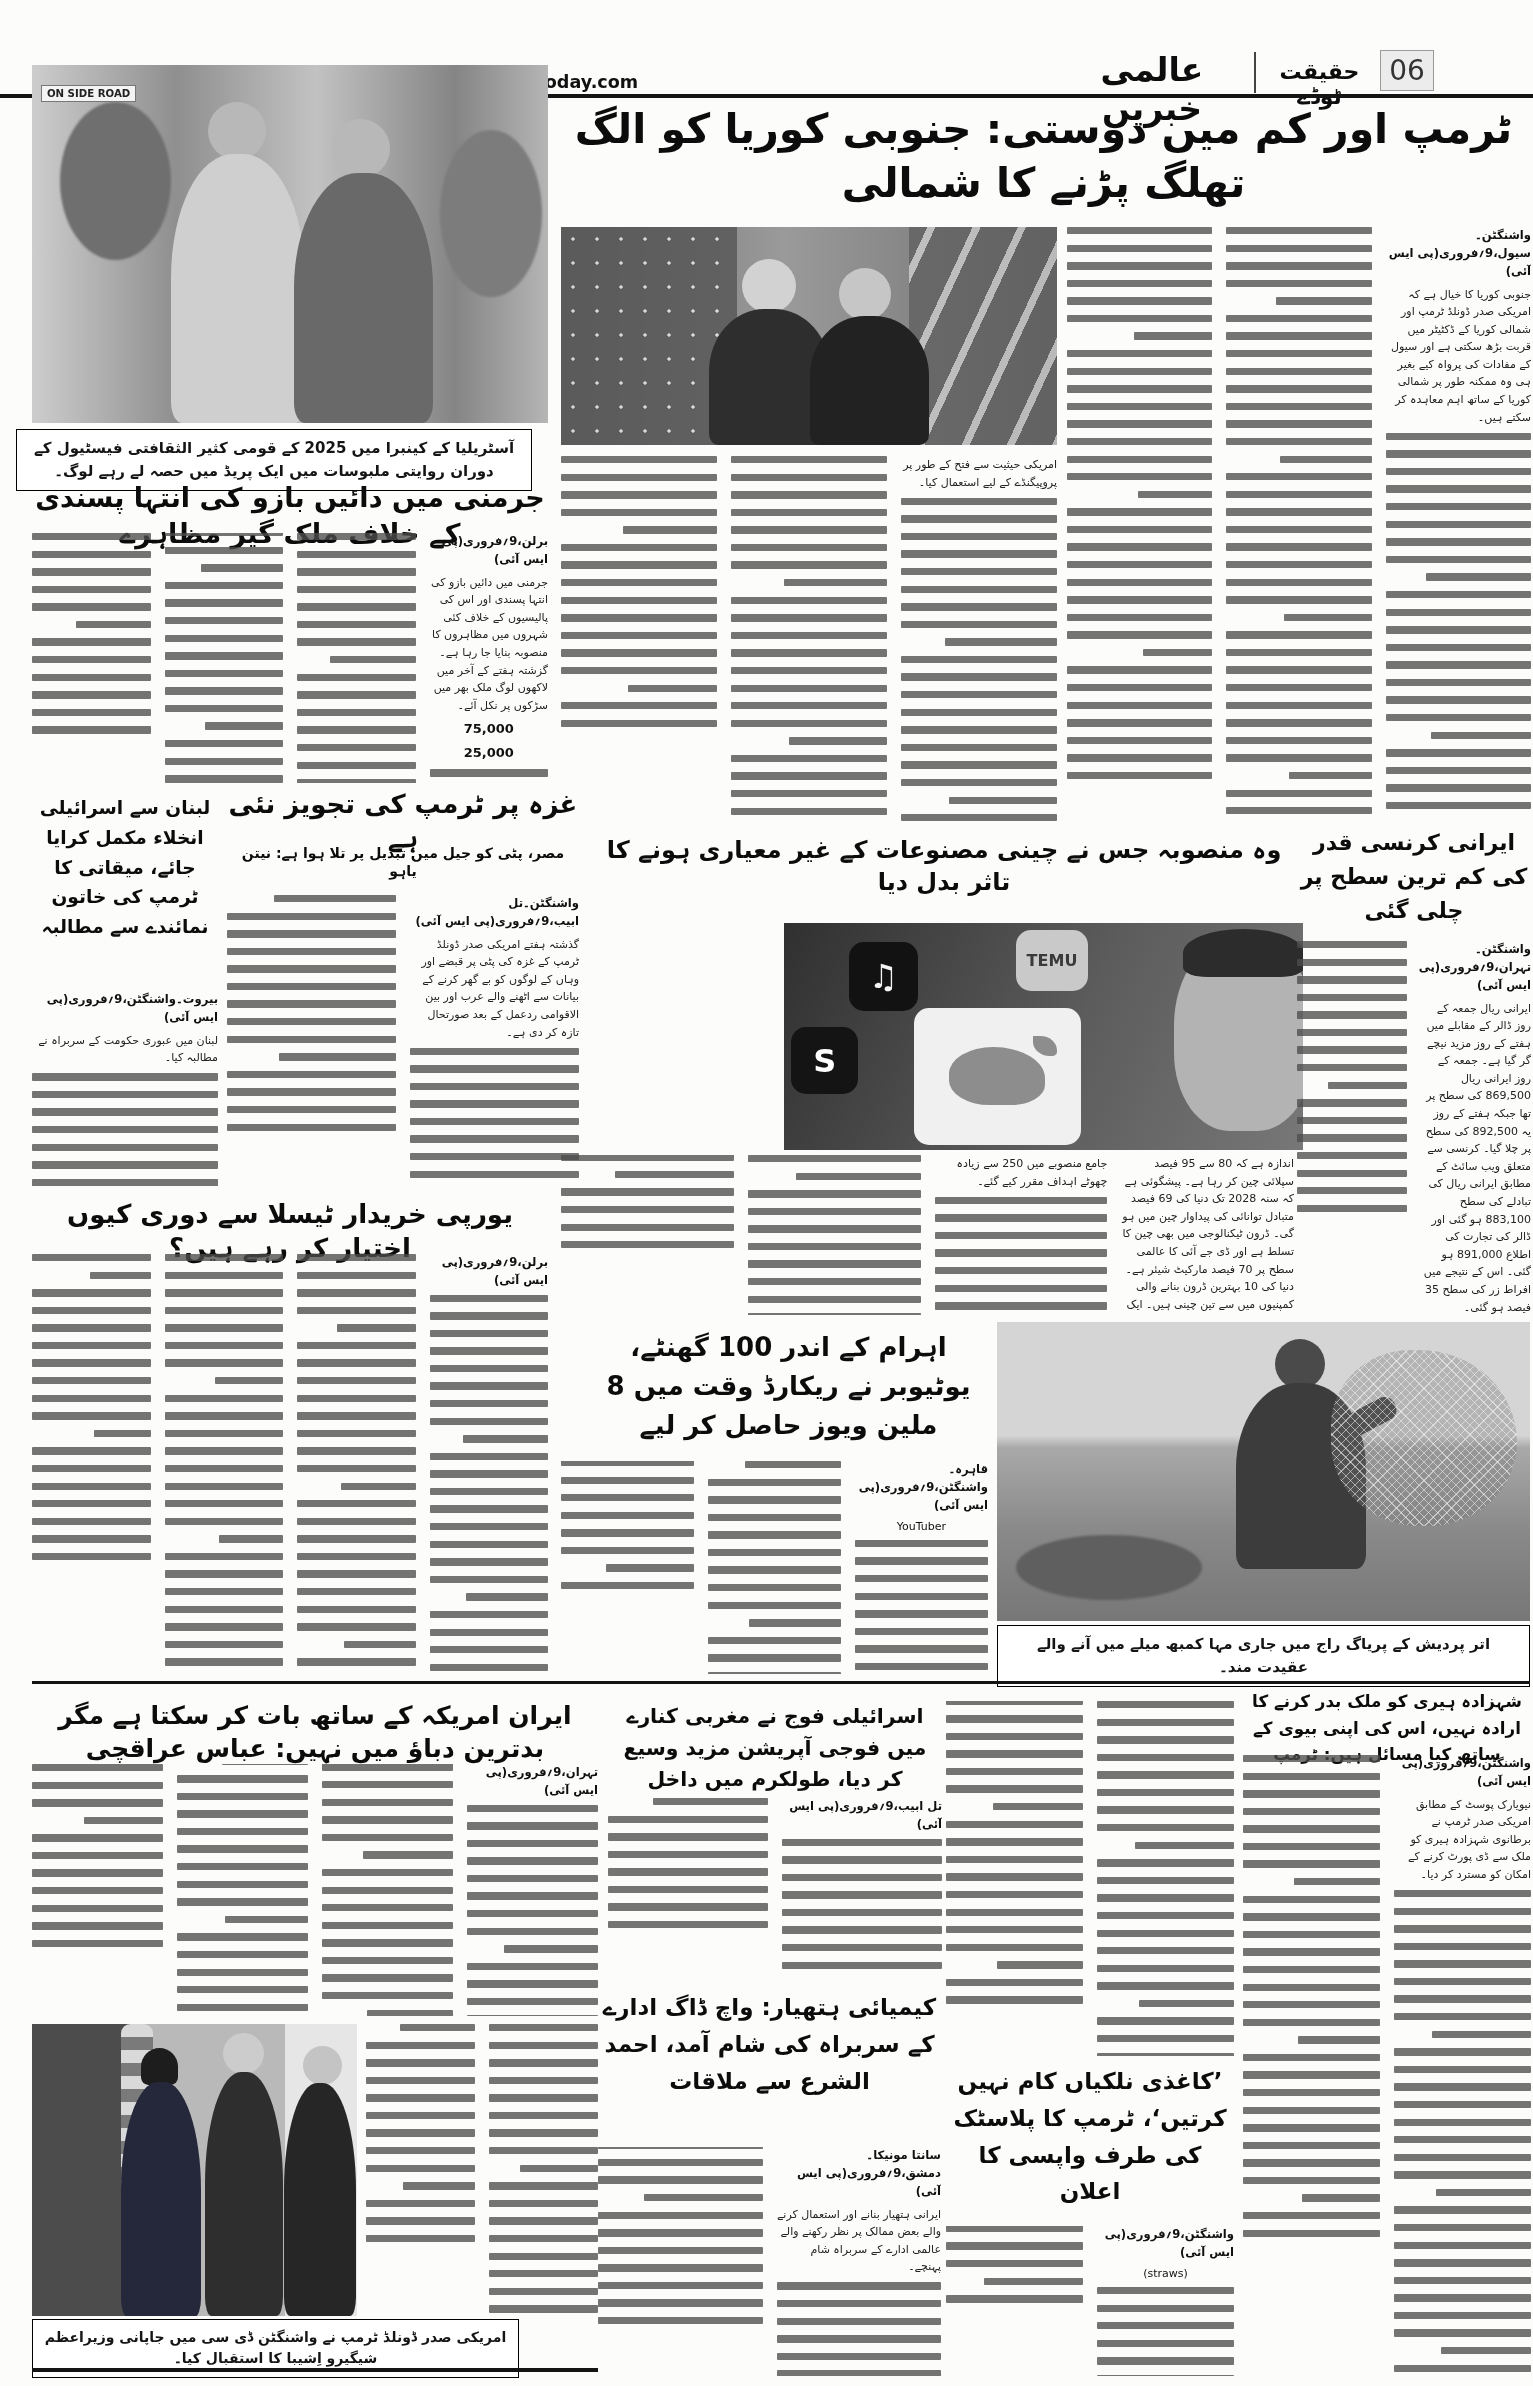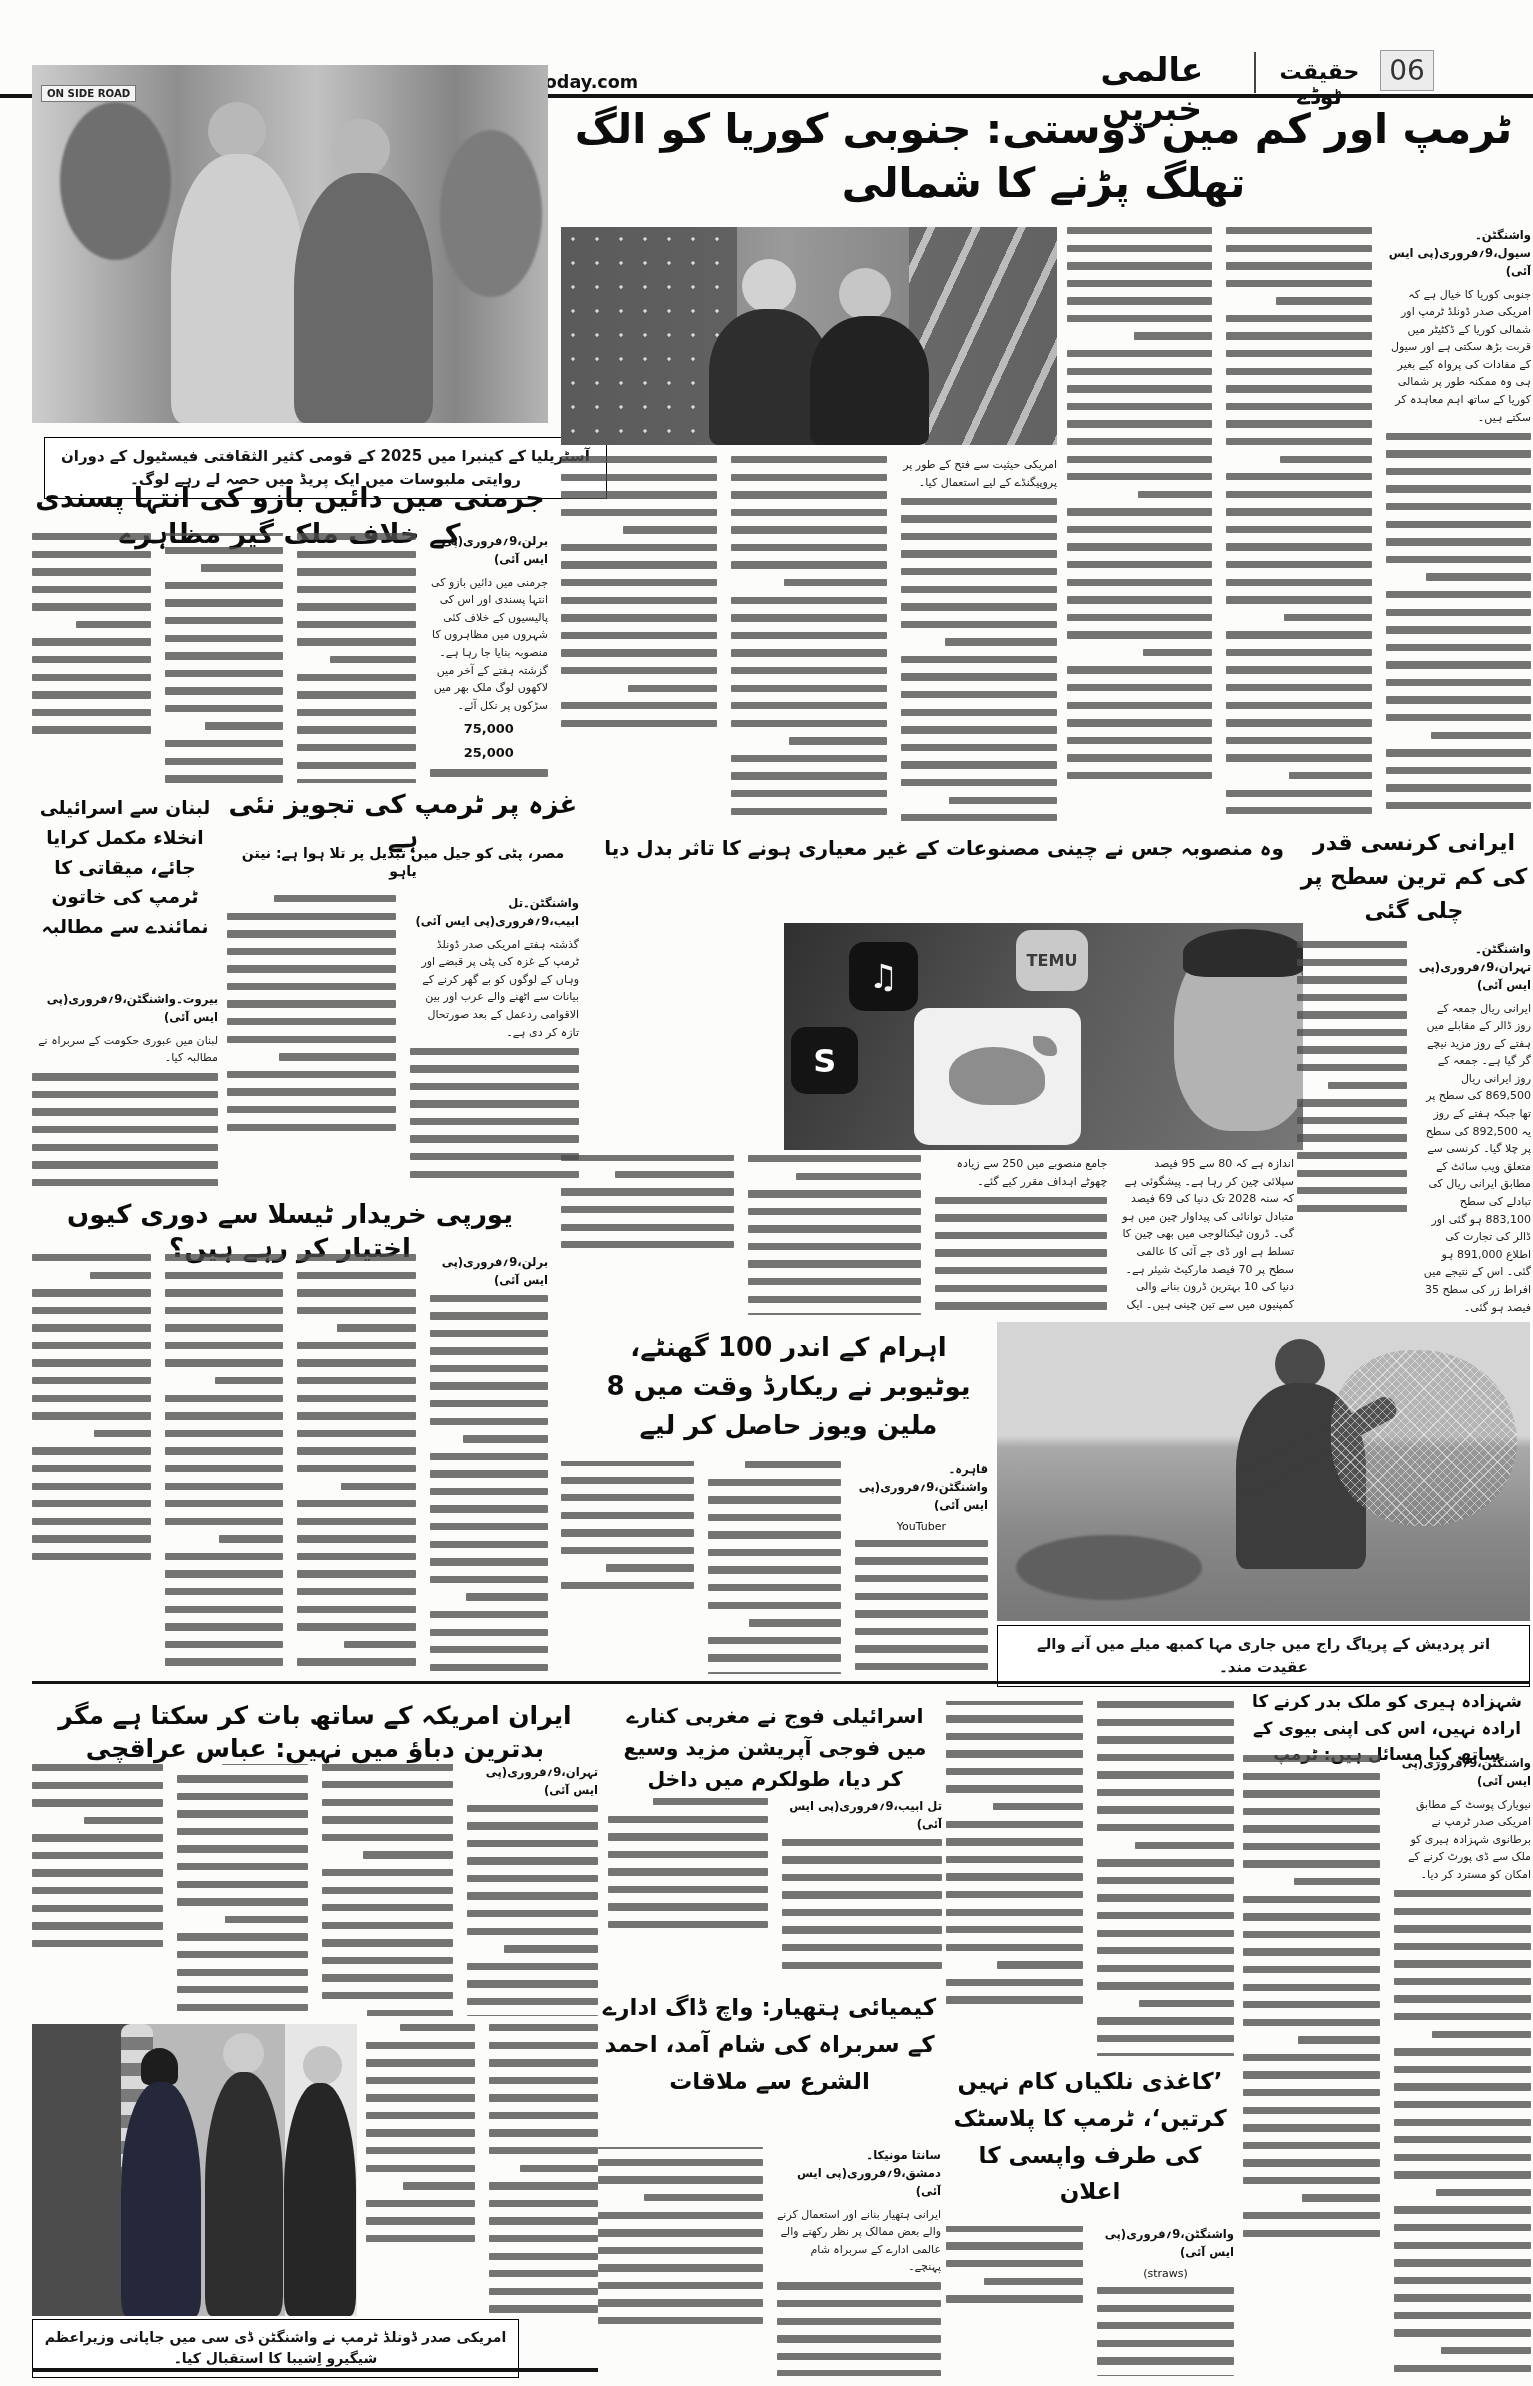--- a/index.html
+++ b/index.html
@@ -61,21 +61,21 @@
 
   <div class="photo p-parade" style="left:32px;top:65px;width:516px;height:358px;">
     <div class="blob" style="left:28px;top:37px;width:111px;height:158px;"></div>
     <div class="blob" style="left:408px;top:65px;width:102px;height:167px;background:#7c7c7c;"></div>
     <div class="head" style="left:176px;top:37px;width:58px;height:58px;"></div>
     <div class="person" style="left:139px;top:89px;width:134px;height:269px;background:#cfcfcf;"></div>
     <div class="head" style="left:299px;top:54px;width:59px;height:59px;"></div>
     <div class="person" style="left:262px;top:108px;width:139px;height:250px;background:#696969;"></div>
     <div class="sign" style="left:9.3px;top:20.4px;">ON SIDE ROAD</div>
   </div>
-  <div class="caption" style="left:44px;top:429px;width:563px;margin-top:8px;">آسٹریلیا کے کینبرا میں 2025 کے قومی کثیر الثقافتی فیسٹیول کے دوران روایتی ملبوسات میں ایک پریڈ میں حصہ لے رہے لوگ۔</div>
+  <div class="caption" style="left:16px;top:429px;width:516px;">آسٹریلیا کے کینبرا میں 2025 کے قومی کثیر الثقافتی فیسٹیول کے دوران روایتی ملبوسات میں ایک پریڈ میں حصہ لے رہے لوگ۔</div>
 
   <div class="hl" style="left:561px;top:102px;width:965px;font-size:41px;">ٹرمپ اور کم میں دوستی: جنوبی کوریا کو الگ تھلگ پڑنے کا شمالی</div>
 
   <div class="photo p-tk" style="left:561px;top:227px;width:496px;height:218px;">
     <div class="stars" style="left:0;top:0;width:176px;height:218px;background-color:#565656;"></div>
     <div class="nkstripe" style="left:348px;top:0;width:148px;height:218px;"></div>
     <div class="head" style="left:181px;top:32px;width:54px;height:54px;background:#d2d2d2;"></div>
     <div class="person" style="left:148px;top:82px;width:121px;height:136px;background:#2e2e2e;"></div>
     <div class="head" style="left:278px;top:41px;width:52px;height:52px;background:#c6c6c6;"></div>
     <div class="person" style="left:249px;top:89px;width:119px;height:129px;background:#222;"></div>
@@ -318,21 +318,21 @@
       <div class="tl"></div>
       <div class="tl"></div>
       <div class="tl"></div>
       <div class="tl" style="width: 69%;"></div>
       <div class="tl"></div>
       <div class="tl"></div>
       <div class="tl"></div>
       <div class="tl"></div>
     </div>
 
-  <div class="hl" style="left:594px;top:835px;width:700px;font-size:20px;">وہ منصوبہ جس نے چینی مصنوعات کے غیر معیاری ہونے کا تاثر بدل دیا</div>
+  <div class="hl" style="left:594px;top:835px;width:700px;font-size:24px;">وہ منصوبہ جس نے چینی مصنوعات کے غیر معیاری ہونے کا تاثر بدل دیا</div>
   <div class="photo p-xi" style="left:784px;top:923px;width:519px;height:227px;">
     <div class="head" style="left:390px;top:13px;width:139px;height:195px;background:#b3b3b3;border-radius:46% 46% 40% 40%;"></div>
     <div style="left:399px;top:5.6px;width:121px;height:48px;background:#2c2c2c;border-radius:50% 50% 20% 20%;"></div>
     <div class="tile" style="left:65px;top:18.6px;width:69px;height:69px;background:#121212;color:#f4f4f4;font-size:33px;">♫</div>
     <div class="tile" style="left:232px;top:7.4px;width:72px;height:61px;background:#c9c9c9;color:#3a3a3a;font-size:16px;">TEMU</div>
     <div class="tile" style="left:7.4px;top:104px;width:67px;height:67px;background:#141414;color:#fff;font-size:32px;">S</div>
     <div class="tile" style="left:130px;top:85px;width:167px;height:137px;background:#f0f0f0;">
       <div style="left:35px;top:39px;width:96px;height:58px;background:#8d8d8d;border-radius:60% 70% 45% 55%;"></div>
       <div style="left:119px;top:28px;width:24px;height:20.4px;background:#8d8d8d;border-radius:0 70% 20% 70%;"></div>
     </div>

